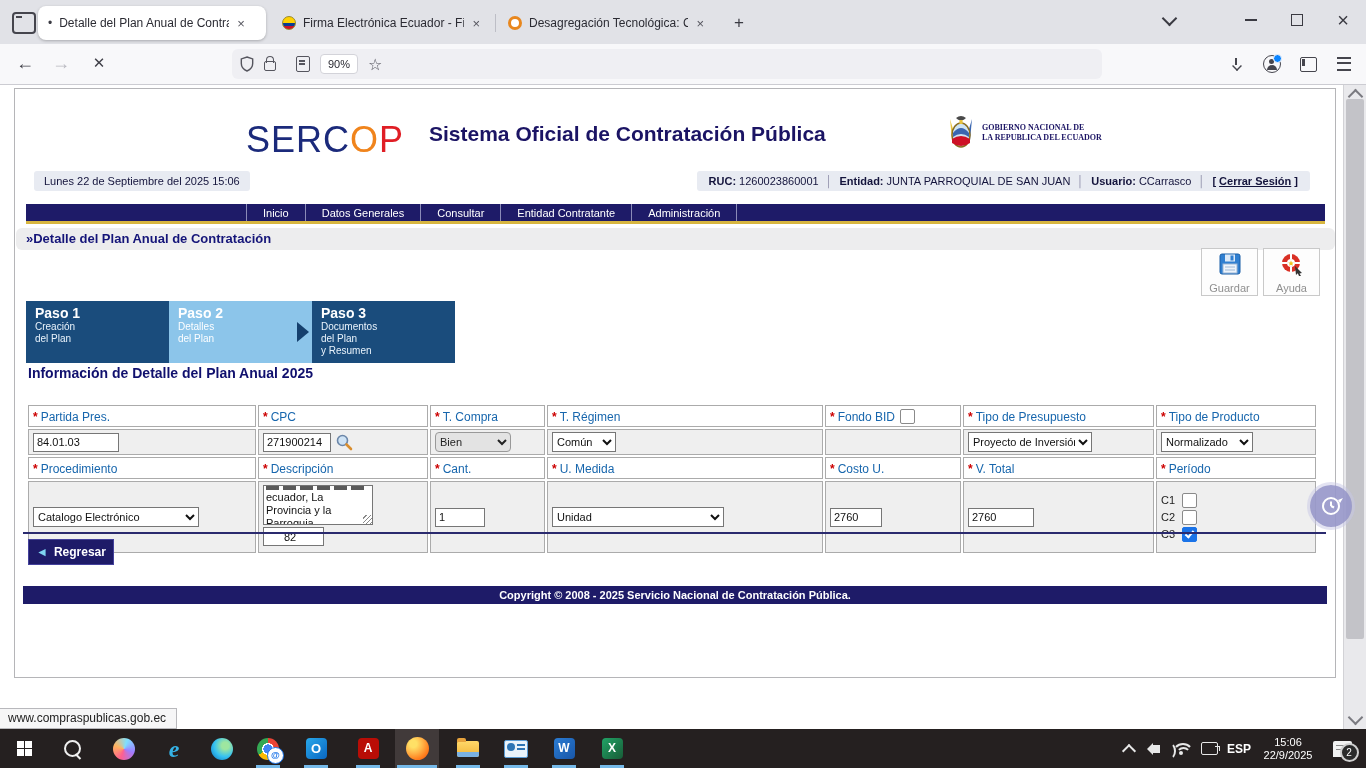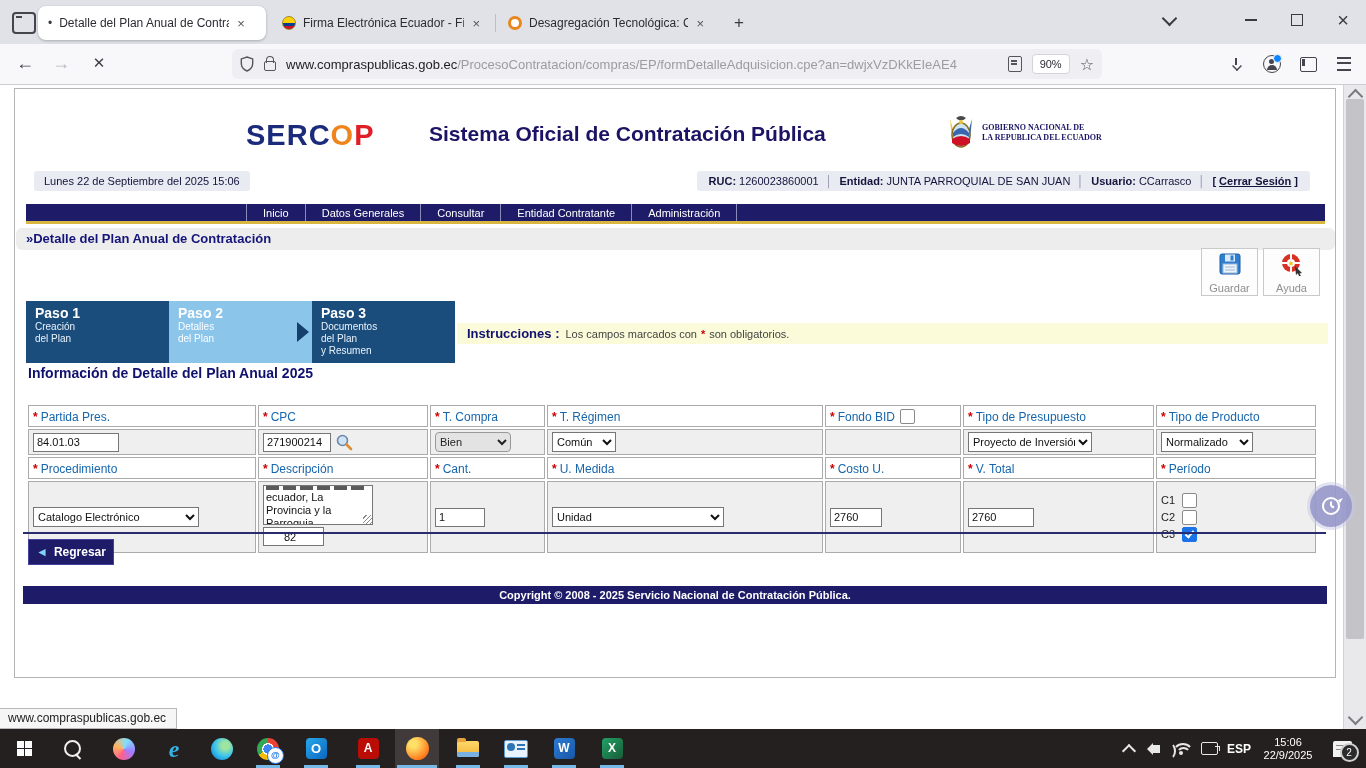--- a/index.html
+++ b/index.html
@@ -49,21 +49,21 @@
   .acct::before{content:"";position:absolute;left:5px;top:3px;width:5px;height:5px;border-radius:50%;background:#45454d;}
   .acct::after{content:"";position:absolute;left:2.5px;top:9px;width:10px;height:5px;border-radius:5px 5px 0 0;background:#45454d;}
   .acct-dot{position:absolute;right:-2px;top:-2px;width:7px;height:7px;border-radius:50%;background:#0a84ff;border:1.5px solid #f8f8fa;}
   .sidebar-ic{position:relative;width:15px;height:13px;border:1.5px solid #45454d;border-radius:2px;}
   .sidebar-ic::before{content:"";position:absolute;left:1.5px;top:1.5px;width:3px;height:7px;background:#45454d;}
   .burger{width:14px;height:10px;border-top:2px solid #45454d;border-bottom:2px solid #45454d;position:relative;}
   .burger::before{content:"";position:absolute;left:0;top:3px;width:14px;height:2px;background:#45454d;}
 
   
   .page{position:absolute;left:14px;top:88px;width:1322px;height:590px;background:#fff;border:1px solid #b5b5b8;box-sizing:border-box;}
-  .sercop-logo{position:absolute;left:231px;top:30px;font-size:29px;font-weight:bold;letter-spacing:1px;}
+  .sercop-logo{position:absolute;left:231px;top:30px;font-size:36px;font-weight:normal;letter-spacing:1px;}
   .sercop-logo .n{color:#1b2a7b;}
   .sercop-logo .o{color:#f0841c;}
   .sercop-logo .p{color:#e01e25;}
   .site-title{position:absolute;left:414px;top:33px;font-size:21px;font-weight:bold;color:#1b1464;white-space:nowrap;}
   .gov-logo{position:absolute;left:931px;top:24px;display:flex;align-items:center;}
   .gov-text{margin-left:6px;font-family:"Liberation Serif","DejaVu Serif",serif;font-size:8px;font-weight:bold;color:#1b1464;line-height:10px;}
   .session-date{position:absolute;left:19px;top:82px;background:#e8ebf2;border-radius:3px;padding:4px 10px;font-size:11px;color:#14143c;}
   .session-info{position:absolute;right:25px;top:82px;background:#e8ebf2;border-radius:3px;padding:4px 12px;font-size:11px;color:#14143c;white-space:nowrap;}
   .session-info b{font-weight:bold;}
   .session-info .sep{color:#8d8da8;margin:0 7px;}
@@ -212,21 +212,20 @@
 
   <div class="toolbar"></div>
   <div class="navbtn" style="left:10px;">←</div>
   <div class="navbtn disabled" style="left:46px;">→</div>
   <div class="navbtn" style="left:84px;font-size:15px;">✕</div>
   <div class="urlbar">
     <svg class="shield" viewBox="0 0 16 18">
         <path d="M8 1 L14.5 3.2 V8.5 C14.5 12.8 11.4 15.6 8 17 C4.6 15.6 1.5 12.8 1.5 8.5 V3.2 Z" fill="none" stroke="#55555e" stroke-width="1.6"></path>
       </svg>
     <span class="lock"></span>
-    <span class="url-text"><span class="url-host">www.compraspublicas.gob.ec</span><span>/ProcesoContratacion/compras/EP/formDetalleAdquisicion.cpe?an=dwjxVzDKkEIeAE4</span></span>
     <span class="reader"></span>
     <span class="zoom-pill">90%</span>
     <span class="star">☆</span>
   </div>
   <div class="tool-ic" style="left:1222px;">
       <span class="dl-ic"></span>
       <span class="dl-base"></span>
     </div>
   <div class="tool-ic" style="left:1258px;">
       <span class="acct">
@@ -316,26 +315,20 @@
       <div class="sl">del Plan</div>
       <span class="step-arrow"></span>
     </div>
     <div class="step step-dark" style="left:297px;">
       <div class="st">Paso 3</div>
       <div class="sl">Documentos</div>
       <div class="sl">del Plan</div>
       <div class="sl">y Resumen</div>
     </div>
 
-    <div class="instructions">
-      <span class="ilbl">Instrucciones :</span>
-      <span>Los campos marcados con</span>
-      <span class="istar">*</span>
-      <span>son obligatorios.</span>
-    </div>
 
     <div class="section-title">Información de Detalle del Plan Anual 2025</div>
 
     <table class="ftable">
       <colgroup>
         <col style="width:228px">
           <col style="width:170px">
           <col style="width:115px">
           <col style="width:276px">
           <col style="width:136px">

